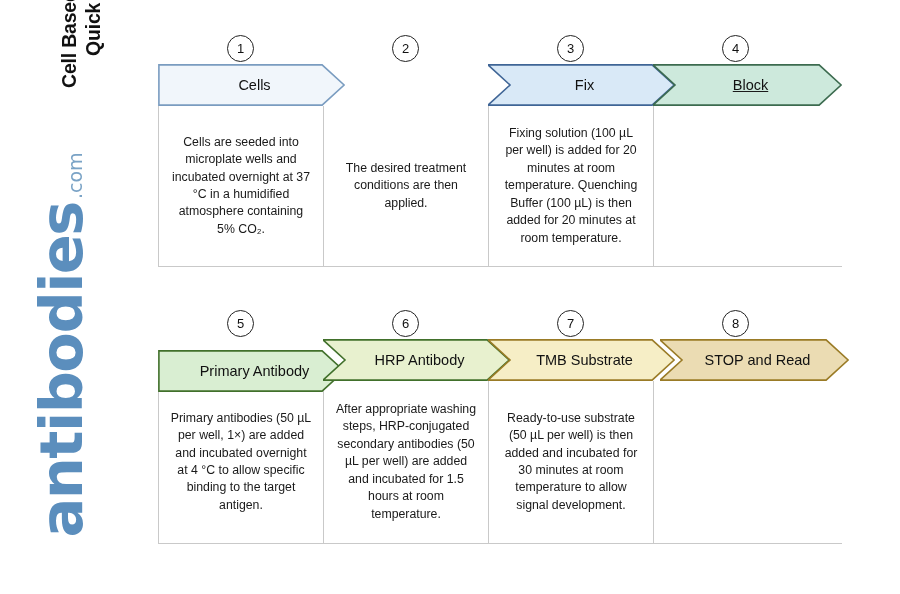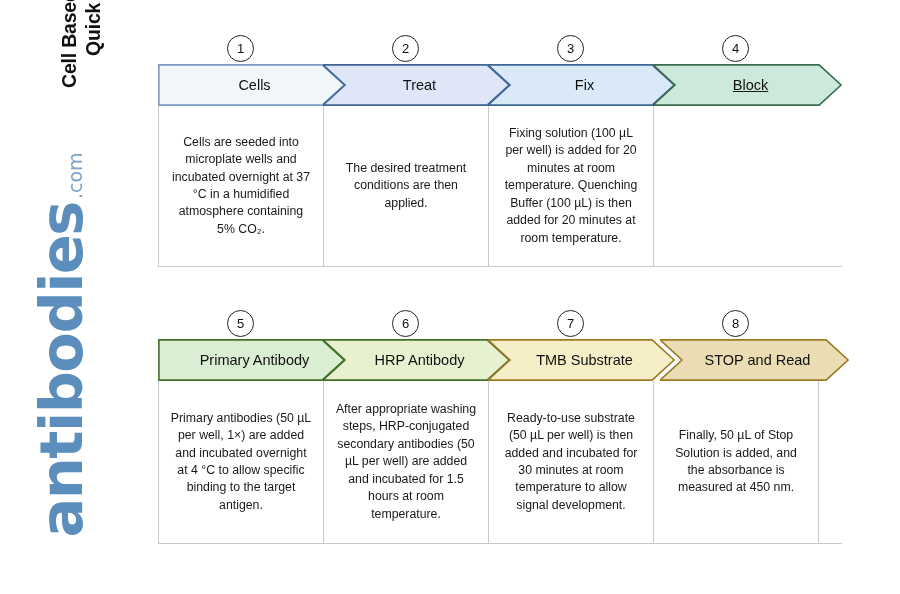--- a/index.html
+++ b/index.html
@@ -203,26 +203,20 @@
     </div>
   </div>
 
   <div class="arrow-strip">
     <div class="arrow" style="left:0px;width:187px;">
         <svg viewBox="0 0 187 42" preserveAspectRatio="none">
           <path d="M 0.9 0.9 L 164.1 0.9 L 186.1 21 L 164.1 41.1 L 0.9 41.1 Z" fill="#f1f6fb" stroke="#7a9cc0" stroke-width="1.6" stroke-linejoin="miter"></path>
         </svg>
       <span class="arrow-label">Cells</span>
     </div>
-    <div class="arrow" style="left:165px;width:187px;">
-        <svg viewBox="0 0 187 42" preserveAspectRatio="none">
-          <path d="M 0 0.9 L 164.1 0.9 L 186.1 21 L 164.1 41.1 L 0 41.1 L 22 21 Z" fill="#dee6f7" stroke="#3f6596" stroke-width="1.6" stroke-linejoin="miter"></path>
-        </svg>
-      <span class="arrow-label">Treat</span>
-    </div>
     <div class="arrow" style="left:330px;width:187px;">
         <svg viewBox="0 0 187 42" preserveAspectRatio="none">
           <path d="M 0 0.9 L 164.1 0.9 L 186.1 21 L 164.1 41.1 L 0 41.1 L 22 21 Z" fill="#d9e9f7" stroke="#3f6596" stroke-width="1.6" stroke-linejoin="miter"></path>
         </svg>
       <span class="arrow-label">Fix</span>
     </div>
     <div class="arrow" style="left:495px;width:189px;text-decoration:underline;">
         <svg viewBox="0 0 189 42" preserveAspectRatio="none">
           <path d="M 0 0.9 L 166.1 0.9 L 188.1 21 L 166.1 41.1 L 0 41.1 L 22 21 Z" fill="#cde9dc" stroke="#3c6b4f" stroke-width="1.6" stroke-linejoin="miter"></path>
         </svg>
@@ -253,21 +247,21 @@
     </div>
     <div class="num-cell">
       <div class="num-circle">7</div>
     </div>
     <div class="num-cell">
       <div class="num-circle">8</div>
     </div>
   </div>
 
   <div class="arrow-strip">
-    <div class="arrow" style="left:0px;width:187px;">
+    <div class="arrow" style="left:0px;width:187px;margin-top:11px;">
         <svg viewBox="0 0 187 42" preserveAspectRatio="none">
           <path d="M 0.9 0.9 L 164.1 0.9 L 186.1 21 L 164.1 41.1 L 0.9 41.1 Z" fill="#d9eed2" stroke="#41702b" stroke-width="1.6" stroke-linejoin="miter"></path>
         </svg>
       <span class="arrow-label">Primary Antibody</span>
     </div>
     <div class="arrow" style="left:165px;width:187px;justify-content:center;">
         <svg viewBox="0 0 187 42" preserveAspectRatio="none">
           <path d="M 0 0.9 L 164.1 0.9 L 186.1 21 L 164.1 41.1 L 0 41.1 L 22 21 Z" fill="#e8f1cf" stroke="#41702b" stroke-width="1.6" stroke-linejoin="miter"></path>
         </svg>
       <span class="arrow-label">HRP Antibody</span>
@@ -289,17 +283,14 @@
   <div class="desc-strip">
     <div class="desc-cell">
       <div class="desc-text">Primary antibodies (50 µL per well, 1×) are added and incubated overnight at 4 °C to allow specific binding to the target antigen.</div>
     </div>
     <div class="desc-cell">
       <div class="desc-text">After appropriate washing steps, HRP-conjugated secondary antibodies (50 µL per well) are added and incubated for 1.5 hours at room temperature.</div>
     </div>
     <div class="desc-cell">
       <div class="desc-text">Ready-to-use substrate (50 µL per well) is then added and incubated for 30 minutes at room temperature to allow signal development.</div>
     </div>
-    <div class="desc-cell">
-      <div class="desc-text">Finally, 50 µL of Stop Solution is added, and the absorbance is measured at 450 nm.</div>
-    </div>
   </div>
 </div>
 
 </body></html>

